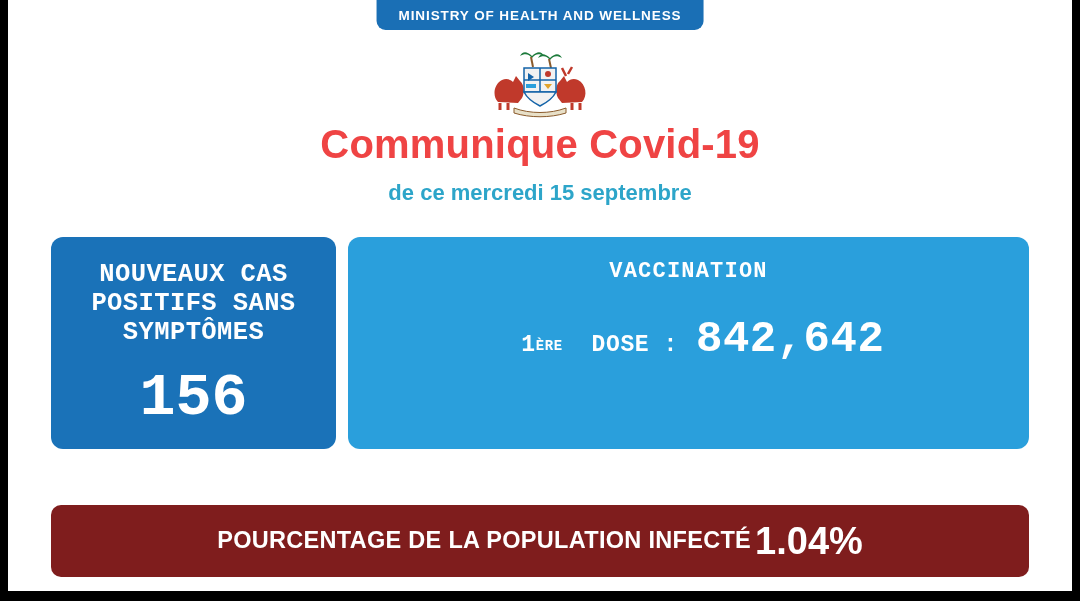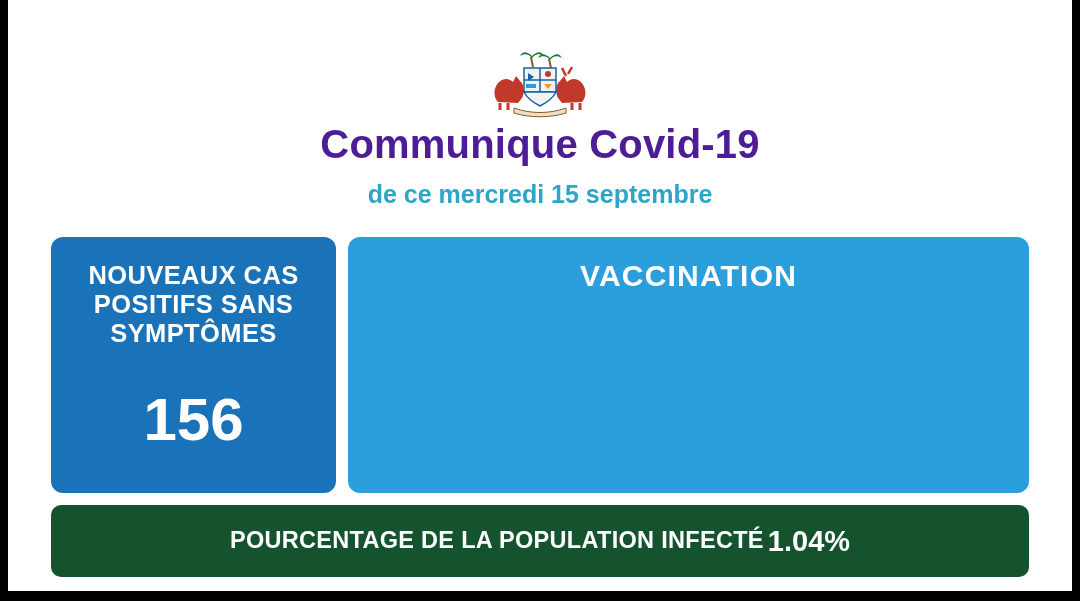--- a/index.html
+++ b/index.html
@@ -48,44 +48,45 @@
     width: 120px;
     height: 80px;
   }
   
   .title-main {
     position: absolute;
     top: 122px;
     left: 0;
     width: 100%;
     text-align: center;
-    color: #4c1d95;
+    color: #ef4444;
     font-size: 40px;
     font-weight: bold;
     letter-spacing: 0.2px;
   }
   .title-sub {
     position: absolute;
     top: 180px;
     left: 0;
     width: 100%;
     text-align: center;
     color: #2da5c9;
-    font-size: 25px;
+    font-size: 22px;
     font-weight: bold;
   }
   
   .cards-row {
     position: absolute;
     top: 237px;
     left: 43px;
     right: 43px;
-    height: 256px;
+    height: 212px;
     display: flex;
     gap: 12px;
+    font-family: Liberation Mono, monospace;
   }
   .card {
     background: #1a72b8;
     border-radius: 12px;
     color: #ffffff;
     display: flex;
     flex-direction: column;
     align-items: center;
     box-sizing: border-box;
   }
@@ -107,21 +108,21 @@
     text-transform: uppercase;
   }
   .card-number {
     font-size: 60px;
     font-weight: bold;
     line-height: 1;
     margin-top: auto;
     margin-bottom: auto;
   }
   .vax-title {
-    font-size: 30px;
+    font-size: 22px;
     font-weight: bold;
     letter-spacing: 1.2px;
     text-align: center;
     margin-bottom: 20px;
   }
   .dose-row {
     display: flex;
     align-items: baseline;
     justify-content: center;
     width: 100%;
@@ -150,48 +151,49 @@
     text-align: left;
     letter-spacing: 0.5px;
   }
   
   .bottom-banner {
     position: absolute;
     left: 43px;
     right: 43px;
     top: 505px;
     height: 72px;
-    background: #14532d;
+    background: #7f1d1d;
     border-radius: 10px;
     display: flex;
     align-items: center;
     justify-content: center;
     color: #ffffff;
     box-sizing: border-box;
     padding: 0 18px;
   }
   .bottom-text {
     font-size: 23.5px;
     font-weight: bold;
     line-height: 1.18;
     letter-spacing: 0.3px;
     text-align: left;
     text-transform: uppercase;
   }
   .bottom-pct {
-    font-size: 29px;
+    font-size: 38px;
     font-weight: bold;
     margin-left: 4px;
   }
 </style>
 </head>
 <body>
 
 <div id="poster">
 
+  <div class="ministry-banner">MINISTRY OF HEALTH AND WELLNESS</div>
 
   <div class="crest">
     <svg viewBox="0 0 120 80" width="120" height="80" aria-hidden="true">
 
       <path d="M18 62 C12 56 14 44 22 40 C26 38 30 39 33 42 L36 36 L40 41 C44 44 45 52 42 58 L38 63 Z" fill="#c0392b"></path>
       <path d="M20 63 L20 70 M28 63 L28 70" stroke="#c0392b" stroke-width="3"></path>
 
       <path d="M102 62 C108 56 106 44 98 40 C94 38 90 39 87 42 L84 36 L80 41 C76 44 75 52 78 58 L82 63 Z" fill="#c0392b"></path>
       <path d="M86 36 L82 28 M88 34 L92 27" stroke="#c0392b" stroke-width="2.5" fill="none"></path>
       <path d="M100 63 L100 70 M92 63 L92 70" stroke="#c0392b" stroke-width="3"></path>
@@ -223,20 +225,24 @@
 
     <div class="card card-narrow">
       <div class="card-label">NOUVEAUX CAS POSITIFS SANS SYMPTÔMES</div>
       <div class="card-number">156</div>
     </div>
 
 
     <div class="card card-vax">
       <div class="vax-title">VACCINATION</div>
 
+      <div class="dose-row">
+        <div class="dose-label"><span>1</span><sup>ÈRE</sup>&nbsp;&nbsp;<span>DOSE :</span></div>
+        <div class="dose-value">842,642</div>
+      </div>
 
       <div class="dose-row">
       </div>
     </div>
 
   </div>
 
   <div class="bottom-banner">
     <div class="bottom-text">
       <div>POURCENTAGE DE LA POPULATION INFECTÉ</div>

